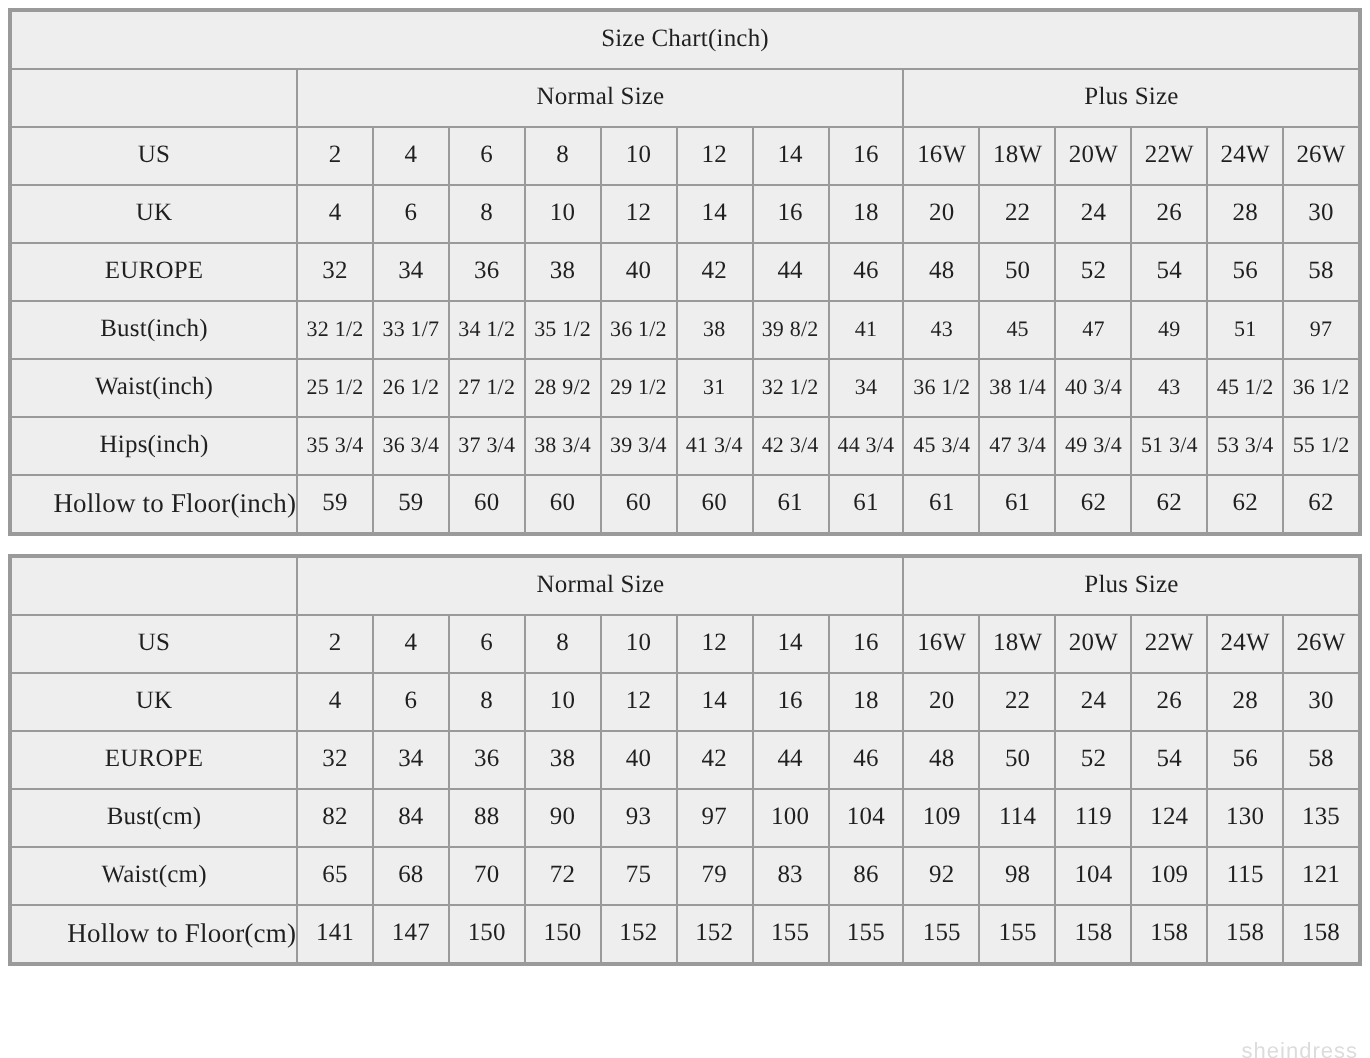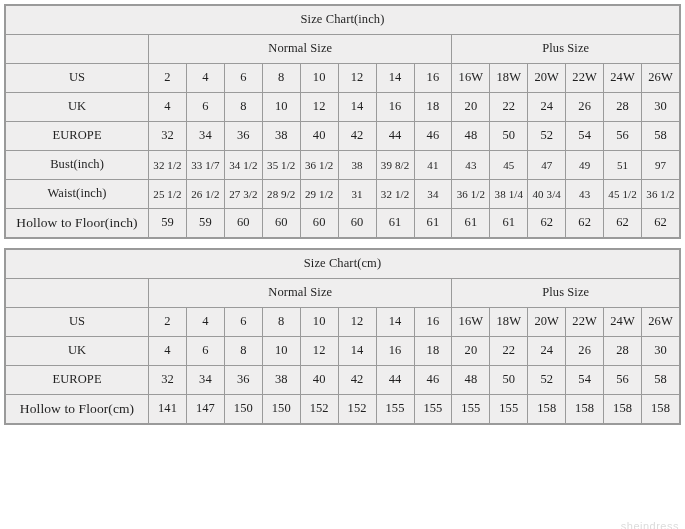--- a/index.html
+++ b/index.html
@@ -64,20 +64,21 @@
     font-size: 15px;
     height: 26px;
     font-family: Liberation Serif, serif;
   }
   td.row-label {
     font-size: 14px;
     text-align: center;
   }
   td.row-label.long {
     font-size: 13.5px;
+    text-align: right;
   }
   td.val {
     font-size: 12px;
   }
   td.val.small {
     font-size: 11px;
   }
   .watermark {
     position: absolute;
     right: 6px;
@@ -192,34 +193,51 @@
           <td class="val small">47</td>
           <td class="val small">49</td>
           <td class="val small">51</td>
           <td class="val small">97</td>
         </tr>
 
         <tr>
           <td class="row-label">Waist(inch)</td>
           <td class="val small">25 1/2</td>
           <td class="val small">26 1/2</td>
-          <td class="val small">27 3/2</td>
+          <td class="val small">27 1/2</td>
           <td class="val small">28 9/2</td>
           <td class="val small">29 1/2</td>
           <td class="val small">31</td>
           <td class="val small">32 1/2</td>
           <td class="val small">34</td>
           <td class="val small">36 1/2</td>
           <td class="val small">38 1/4</td>
           <td class="val small">40 3/4</td>
           <td class="val small">43</td>
           <td class="val small">45 1/2</td>
           <td class="val small">36 1/2</td>
         </tr>
 
+        <tr>
+          <td class="row-label">Hips(inch)</td>
+          <td class="val small">35 3/4</td>
+          <td class="val small">36 3/4</td>
+          <td class="val small">37 3/4</td>
+          <td class="val small">38 3/4</td>
+          <td class="val small">39 3/4</td>
+          <td class="val small">41 3/4</td>
+          <td class="val small">42 3/4</td>
+          <td class="val small">44 3/4</td>
+          <td class="val small">45 3/4</td>
+          <td class="val small">47 3/4</td>
+          <td class="val small">49 3/4</td>
+          <td class="val small">51 3/4</td>
+          <td class="val small">53 3/4</td>
+          <td class="val small">55 1/2</td>
+        </tr>
 
         <tr>
           <td class="row-label long">Hollow to Floor(inch)</td>
           <td class="val">59</td>
           <td class="val">59</td>
           <td class="val">60</td>
           <td class="val">60</td>
           <td class="val">60</td>
           <td class="val">60</td>
           <td class="val">61</td>
@@ -249,23 +267,20 @@
           <col style="width:5.62%">
         <col style="width:5.62%">
           <col style="width:5.62%">
           <col style="width:5.62%">
           <col style="width:5.62%">
         <col style="width:5.62%">
           <col style="width:5.62%">
       </colgroup>
       <tbody>
         <tr>
-          <td class="title-cell" colspan="15">Size Chart(cm)</td>
-        </tr>
-        <tr>
           <td class="group-blank"></td>
           <td class="group-head" colspan="8">Normal Size</td>
           <td class="group-head" colspan="6">Plus Size</td>
         </tr>
 
         <tr>
           <td class="row-label">US</td>
           <td class="val">2</td>
           <td class="val">4</td>
           <td class="val">6</td>
@@ -311,21 +326,55 @@
           <td class="val">44</td>
           <td class="val">46</td>
           <td class="val">48</td>
           <td class="val">50</td>
           <td class="val">52</td>
           <td class="val">54</td>
           <td class="val">56</td>
           <td class="val">58</td>
         </tr>
 
-
+        <tr>
+          <td class="row-label">Bust(cm)</td>
+          <td class="val">82</td>
+          <td class="val">84</td>
+          <td class="val">88</td>
+          <td class="val">90</td>
+          <td class="val">93</td>
+          <td class="val">97</td>
+          <td class="val">100</td>
+          <td class="val">104</td>
+          <td class="val">109</td>
+          <td class="val">114</td>
+          <td class="val">119</td>
+          <td class="val">124</td>
+          <td class="val">130</td>
+          <td class="val">135</td>
+        </tr>
+
+        <tr>
+          <td class="row-label">Waist(cm)</td>
+          <td class="val">65</td>
+          <td class="val">68</td>
+          <td class="val">70</td>
+          <td class="val">72</td>
+          <td class="val">75</td>
+          <td class="val">79</td>
+          <td class="val">83</td>
+          <td class="val">86</td>
+          <td class="val">92</td>
+          <td class="val">98</td>
+          <td class="val">104</td>
+          <td class="val">109</td>
+          <td class="val">115</td>
+          <td class="val">121</td>
+        </tr>
 
 
         <tr>
           <td class="row-label long">Hollow to Floor(cm)</td>
           <td class="val">141</td>
           <td class="val">147</td>
           <td class="val">150</td>
           <td class="val">150</td>
           <td class="val">152</td>
           <td class="val">152</td>

